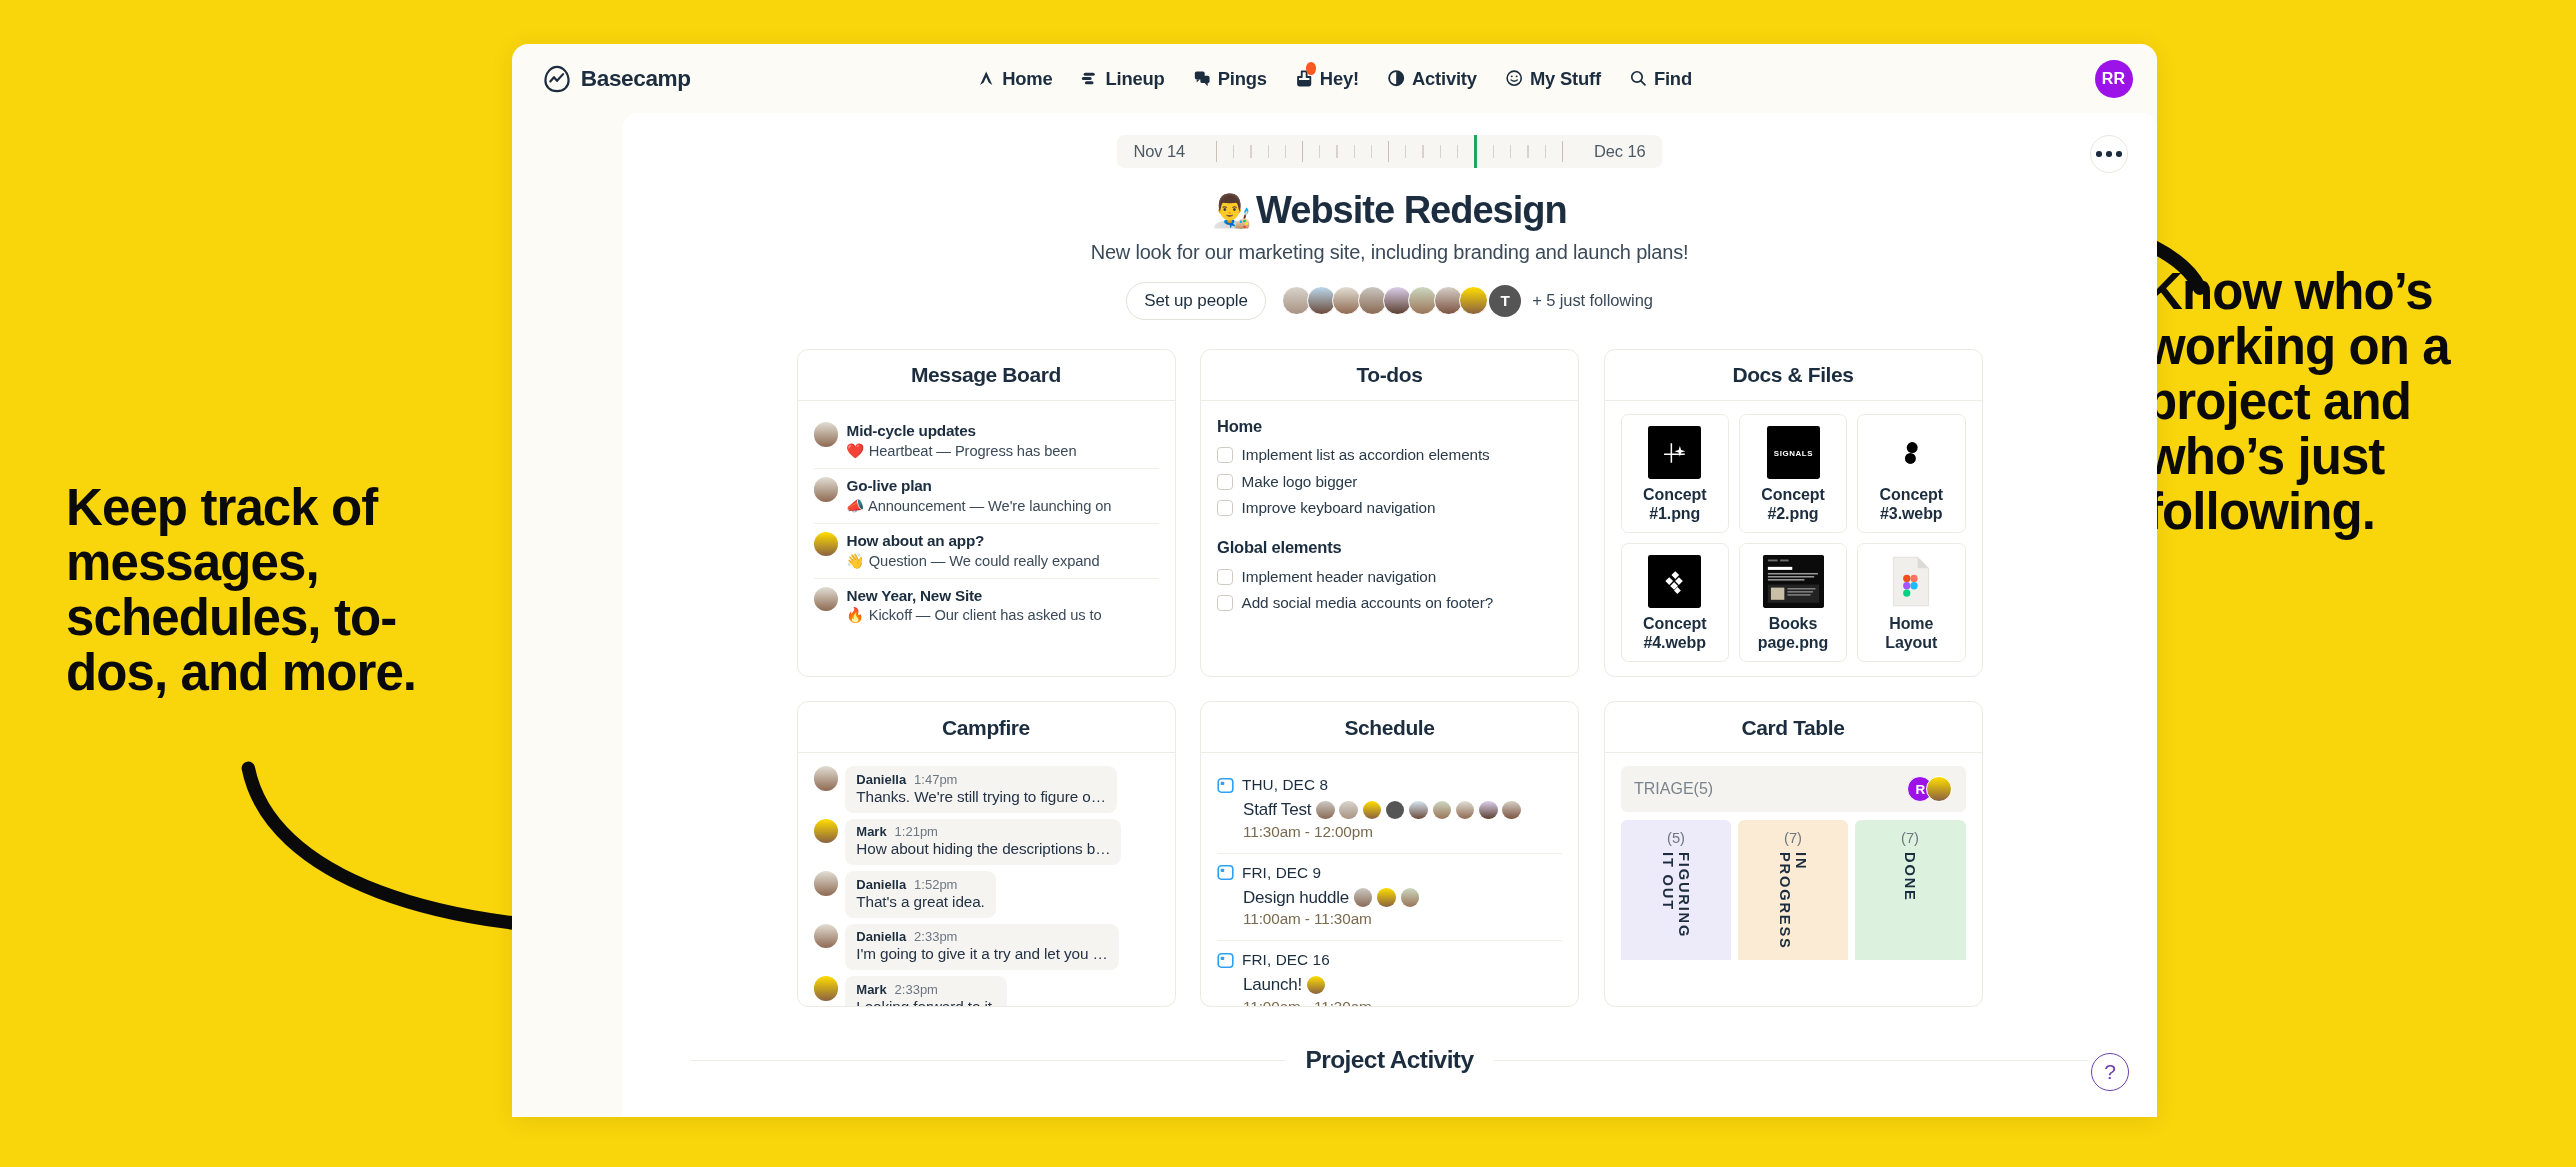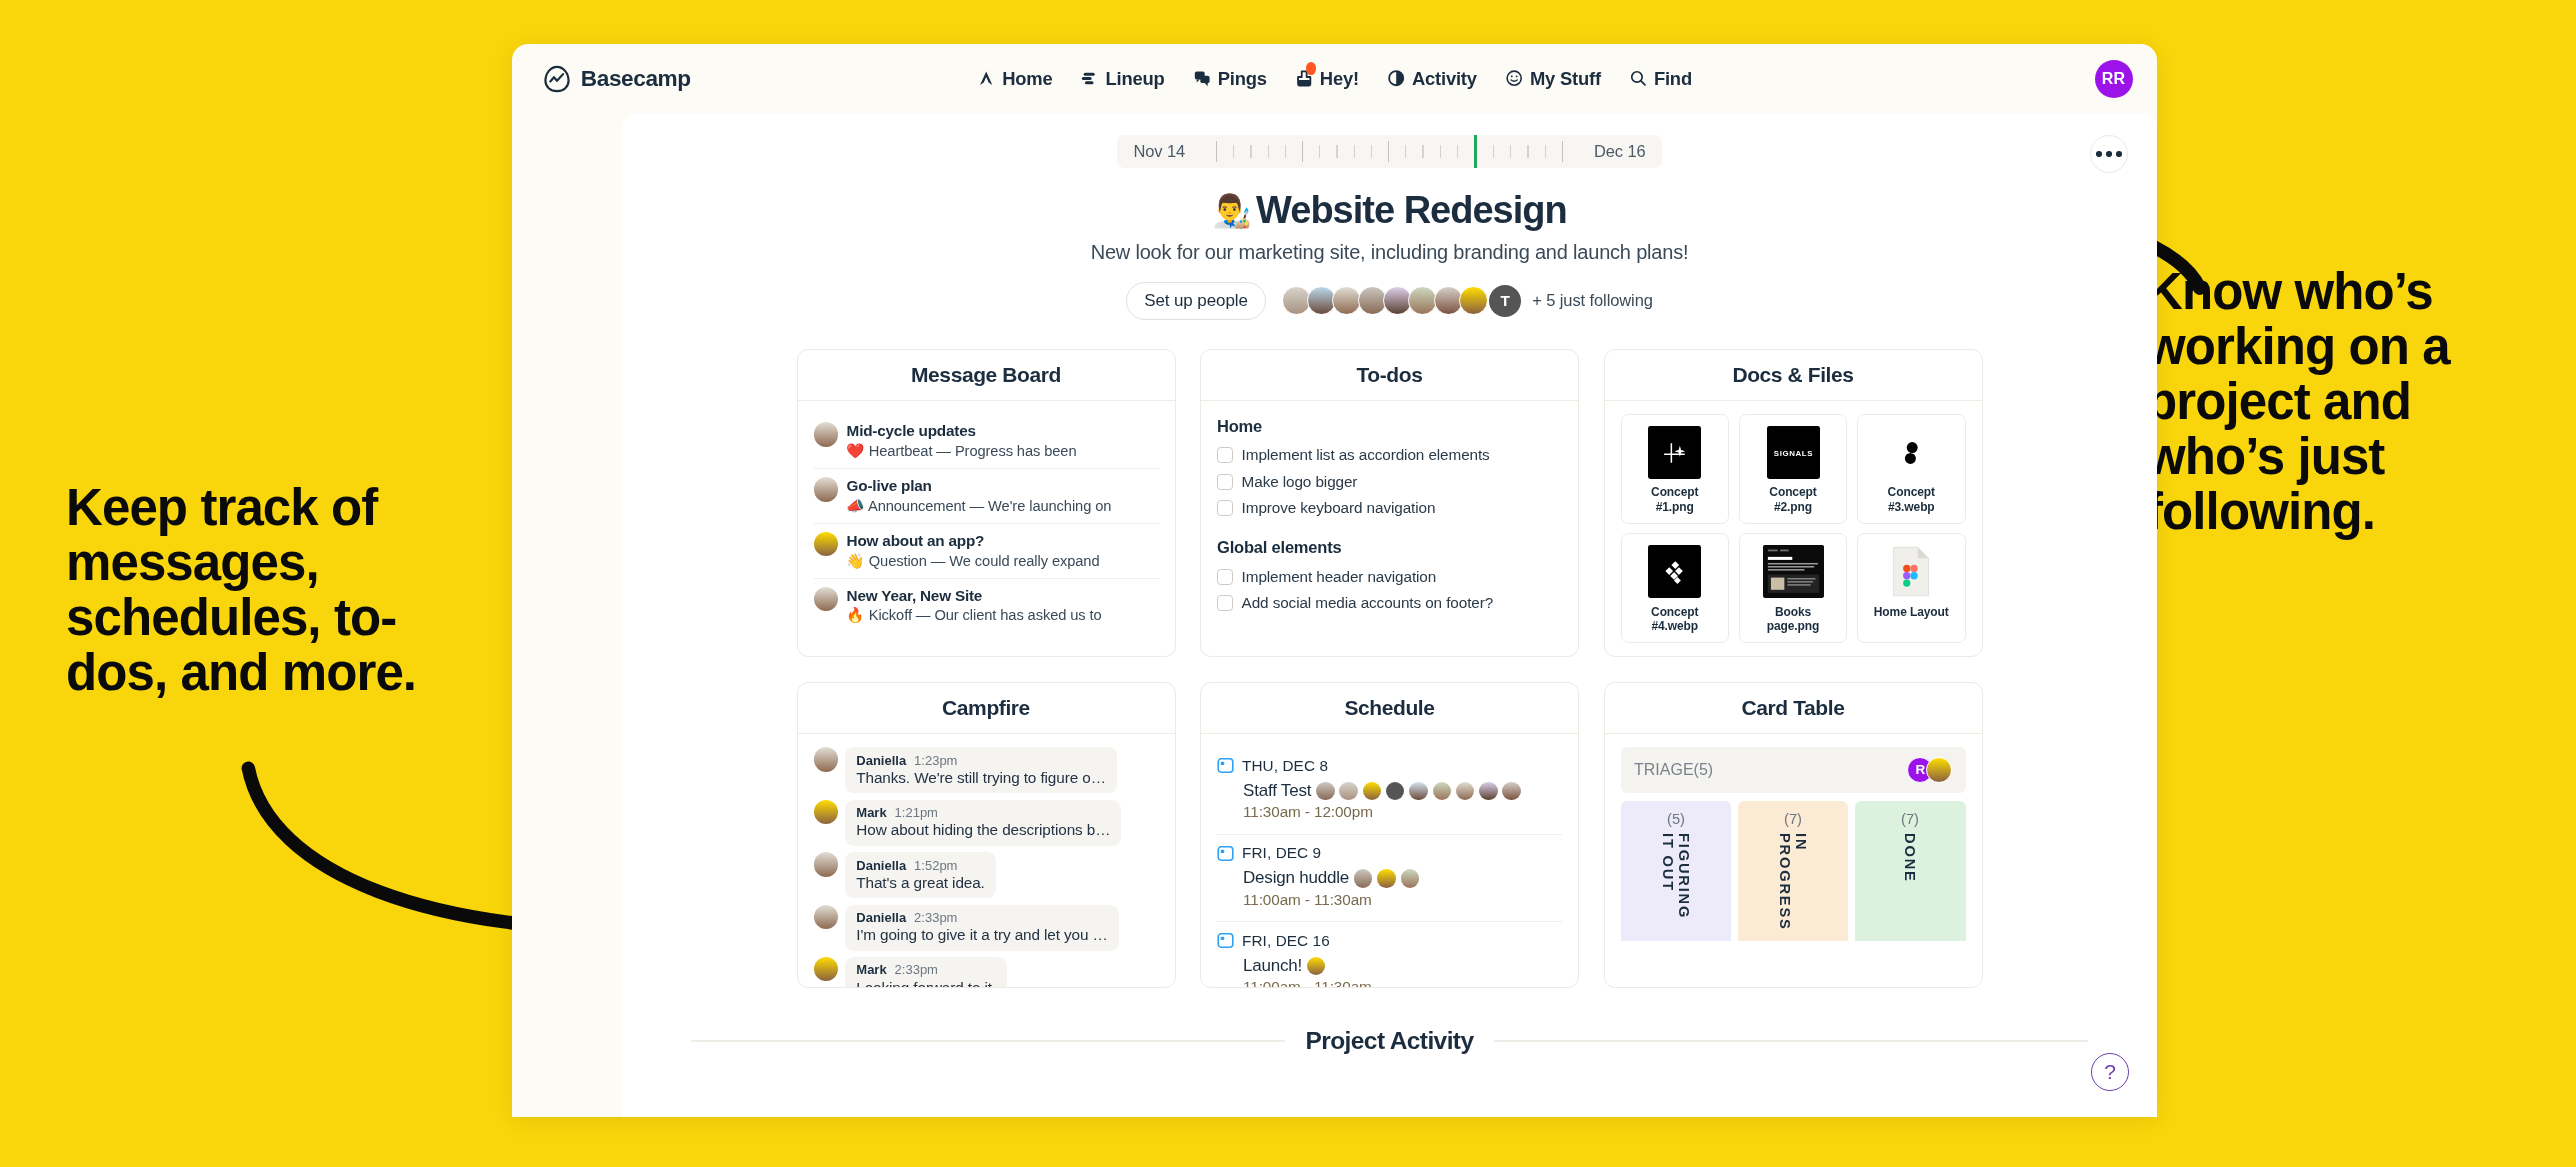--- a/index.html
+++ b/index.html
@@ -185,21 +185,21 @@
   
   #docs-grid { display: grid; grid-template-columns: repeat(3, 1fr); gap: 9.8px; }
   .doc {
     border: 1.2px solid #EDEAE3; border-radius: 7.3px;
     padding: 11px 4.9px 8.6px;
     display: flex; flex-direction: column; align-items: center; gap: 6.1px;
     cursor: pointer;
   }
   .doc-thumb { width: 53px; height: 53px; border-radius: 2.4px; background: #000;
                display: flex; align-items: center; justify-content: center; overflow: hidden; }
-  .doc-name { font-size: 12px; font-weight: 700; text-align: center; line-height: 1.2;
+  .doc-name { font-size: 16px; font-weight: 700; text-align: center; line-height: 1.2;
               letter-spacing: -0.1px; white-space: pre-line; }
 
   
   .chat { display: flex; gap: 7.3px; align-items: flex-start; margin-bottom: 6.1px; }
   .chat-av { width: 24.5px; height: 24.5px; border-radius: 50%; flex: none; overflow: hidden; }
   .chat-bubble { background: #F6F4F0; border-radius: 8.6px; padding: 5.5px 11px 6.7px; max-width: 288px; }
   .chat-meta { font-size: 13px; }
   .chat-name { font-weight: 700; }
   .chat-time { color: #6C7783; margin-left: 4.3px; }
   .chat-text { font-size: 15.3px; color: #233345; letter-spacing: -0.1px; white-space: nowrap;
@@ -584,21 +584,21 @@
 
       <div class="card tall">
         <div class="card-head">Campfire</div>
         <div class="card-body">
 
           <div class="chat">
             <span class="chat-av" style="background:linear-gradient(#E2DED4,#8E6A52)"></span>
             <div class="chat-bubble">
               <div class="chat-meta">
                 <span class="chat-name">Daniella</span>
-                <span class="chat-time">1:23pm</span>
+                <span class="chat-time">1:47pm</span>
               </div>
               <div class="chat-text">Thanks. We're still trying to figure o…</div>
             </div>
           </div>
 
           <div class="chat">
             <span class="chat-av" style="background:linear-gradient(#FFDD00,#8A6240)"></span>
             <div class="chat-bubble">
               <div class="chat-meta">
                 <span class="chat-name">Mark</span>

